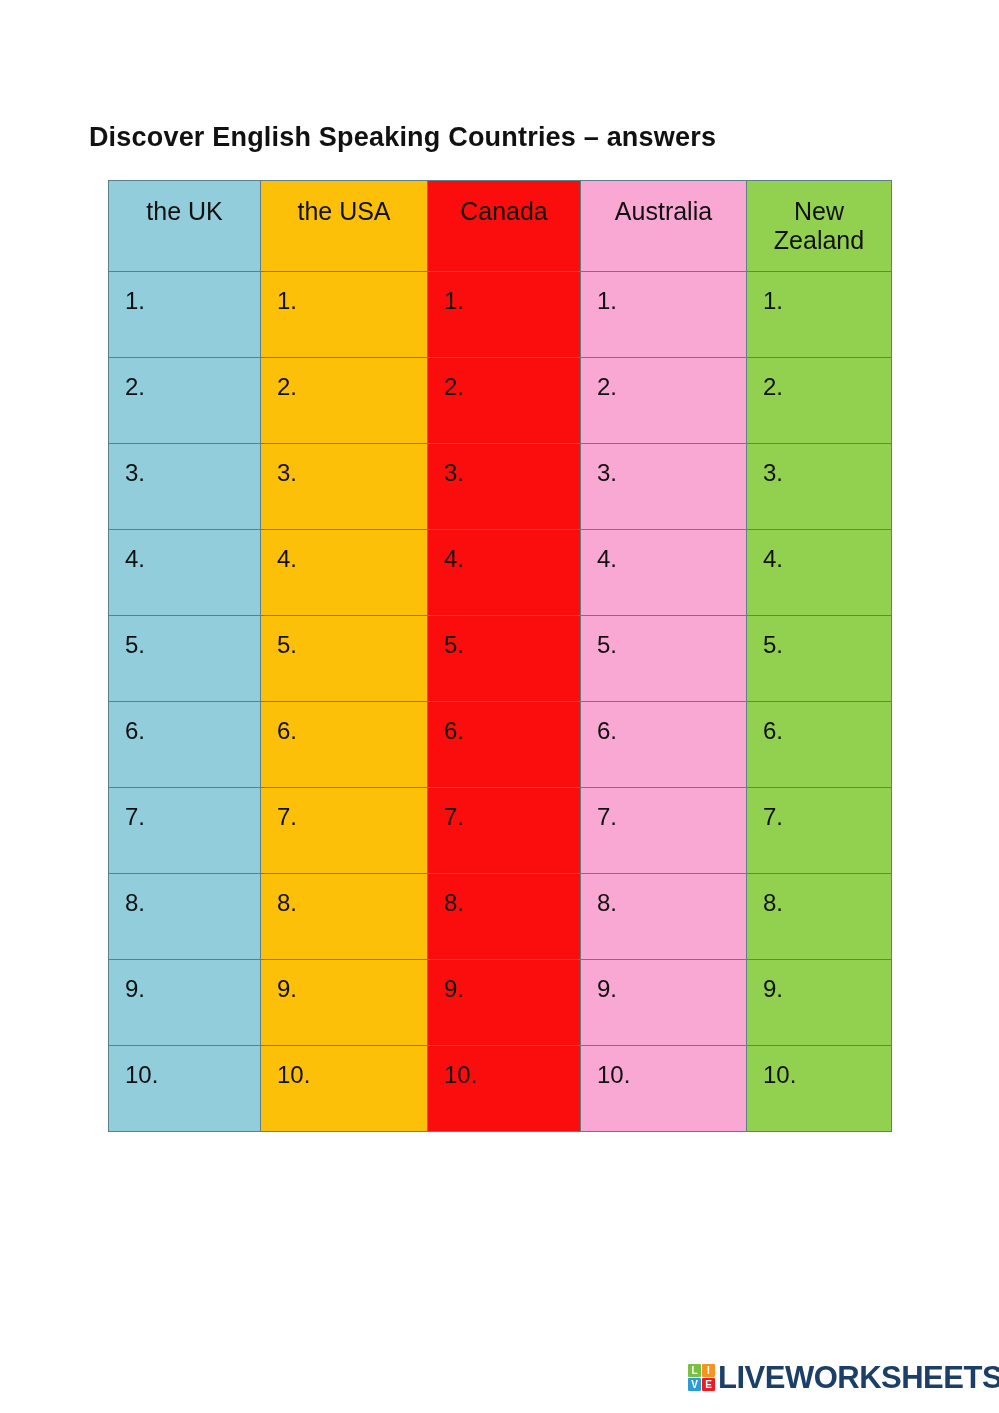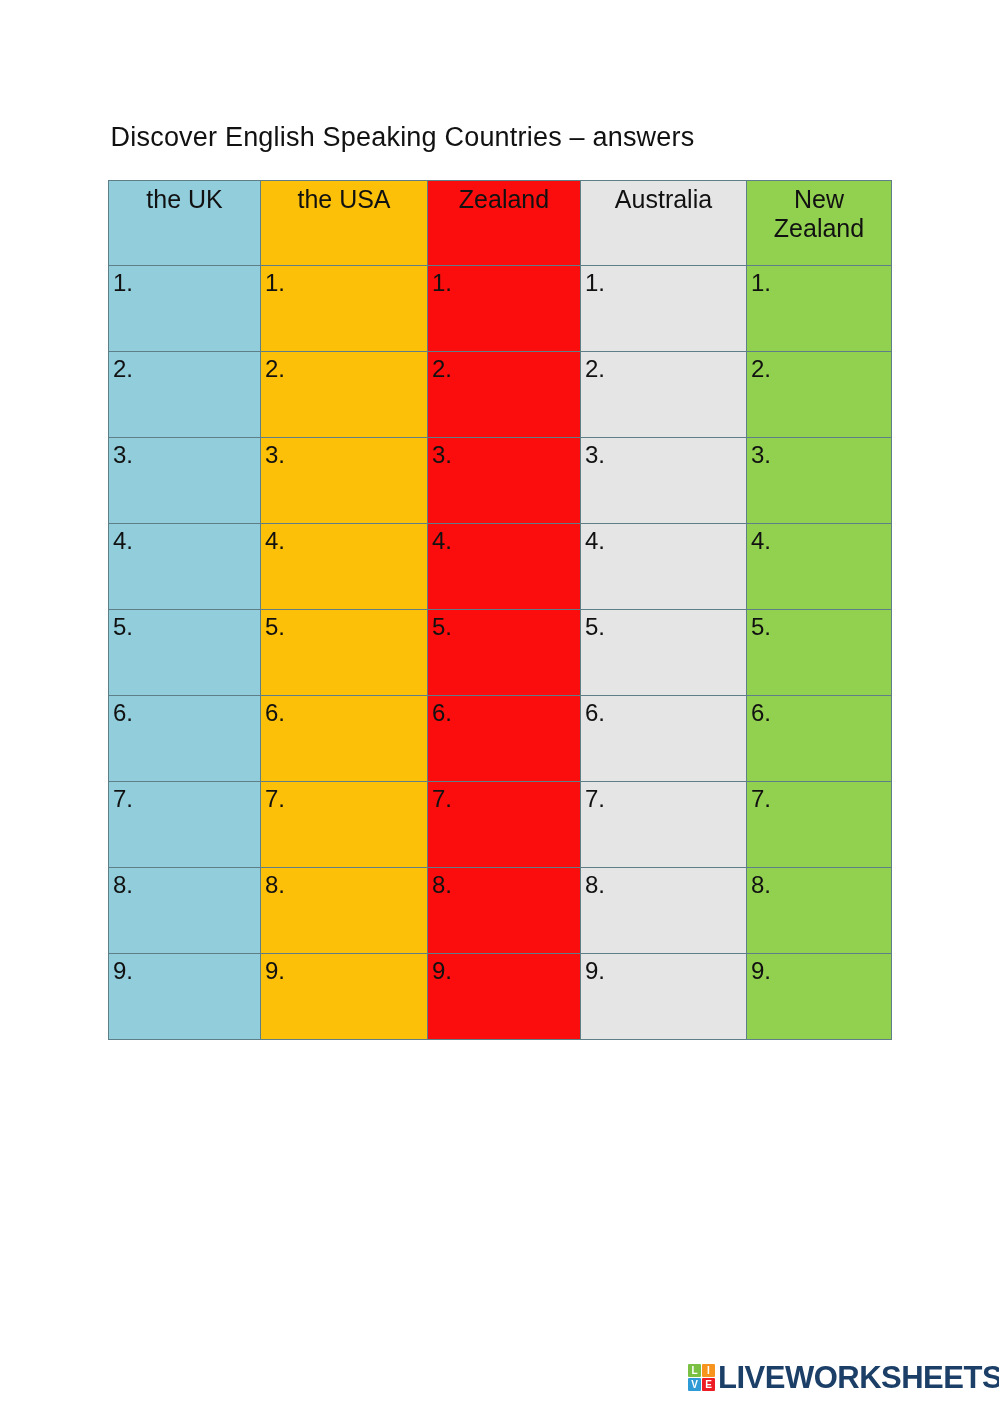--- a/index.html
+++ b/index.html
@@ -21,39 +21,39 @@
   }
 
   
   .worksheet-title {
     position: absolute;
     left: 0;
     top: 122px;
     width: 805px;
     text-align: center;
     font-size: 27px;
-    font-weight: 400;
+    font-weight: 700;
     color: #111111;
     letter-spacing: 0.2px;
     white-space: nowrap;
   }
 
   
   .answers-table {
     position: absolute;
     left: 108px;
     top: 180px;
     width: 783px;
     border-collapse: collapse;
     table-layout: fixed;
   }
   .answers-table td,
   .answers-table th {
     border: 1px solid #5f7f88;
-    padding: 4px;
+    padding: 16px;
     vertical-align: top;
     font-weight: 400;
   }
 
   
   col.c0 { width: 152px; }
   col.c1 { width: 167px; }
   col.c2 { width: 153px; }
   col.c3 { width: 166px; }
   col.c4 { width: 145px; }
@@ -77,21 +77,21 @@
     color: #111111;
     padding: 6px 0 0 10px;
     box-sizing: border-box;
     line-height: 1.1;
   }
 
   
   .col-uk       { background: #92CDDC; }
   .col-usa      { background: #FDC009; margin-top: 20px; }
   .col-canada   { background: #FB0D0D; }
-  .col-aus      { background: #e5e5e5; }
+  .col-aus      { background: #f9a8d4; }
   .col-nz       { background: #92D050; margin-left: 44px; }
 
   
   .lw-logo {
     position: absolute;
     left: 688px;
     top: 1362px;
     display: flex;
     align-items: center;
     gap: 2px;
@@ -138,21 +138,21 @@
       <col class="c0">
         <col class="c1">
         <col class="c2">
         <col class="c3">
         <col class="c4">
     </colgroup>
     <thead>
       <tr>
         <th class="hdr-cell col-uk">the UK</th>
         <th class="hdr-cell col-usa">the USA</th>
-        <th class="hdr-cell col-canada">Zealand</th>
+        <th class="hdr-cell col-canada">Canada</th>
         <th class="hdr-cell col-aus">Australia</th>
         <th class="hdr-cell col-nz">New Zealand</th>
       </tr>
     </thead>
     <tbody>
       <tr>
         <td class="num-cell col-uk">1.</td>
         <td class="num-cell col-usa">1.</td>
         <td class="num-cell col-canada">1.</td>
         <td class="num-cell col-aus">1.</td>
@@ -206,20 +206,27 @@
         <td class="num-cell col-canada">8.</td>
         <td class="num-cell col-aus">8.</td>
         <td class="num-cell col-nz">8.</td>
       </tr>
       <tr>
         <td class="num-cell col-uk">9.</td>
         <td class="num-cell col-usa">9.</td>
         <td class="num-cell col-canada">9.</td>
         <td class="num-cell col-aus">9.</td>
         <td class="num-cell col-nz">9.</td>
+      </tr>
+      <tr>
+        <td class="num-cell col-uk">10.</td>
+        <td class="num-cell col-usa">10.</td>
+        <td class="num-cell col-canada">10.</td>
+        <td class="num-cell col-aus">10.</td>
+        <td class="num-cell col-nz">10.</td>
       </tr>
     </tbody>
   </table>
 
   <div class="lw-logo">
     <div class="lw-mark">
       <div class="lw-tile t-l">L</div>
       <div class="lw-tile t-i">I</div>
       <div class="lw-tile t-v">V</div>
       <div class="lw-tile t-e">E</div>

